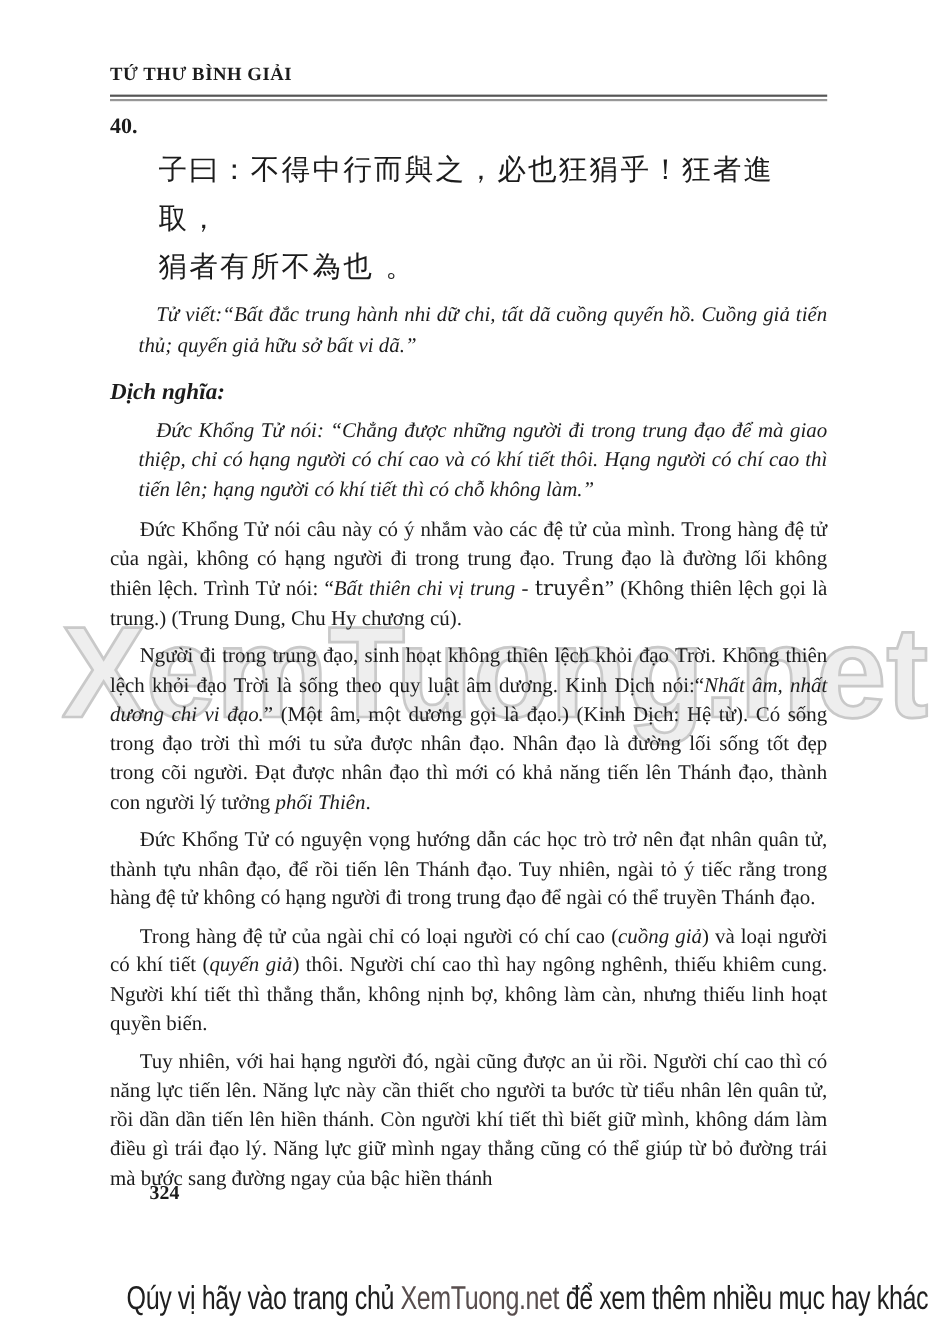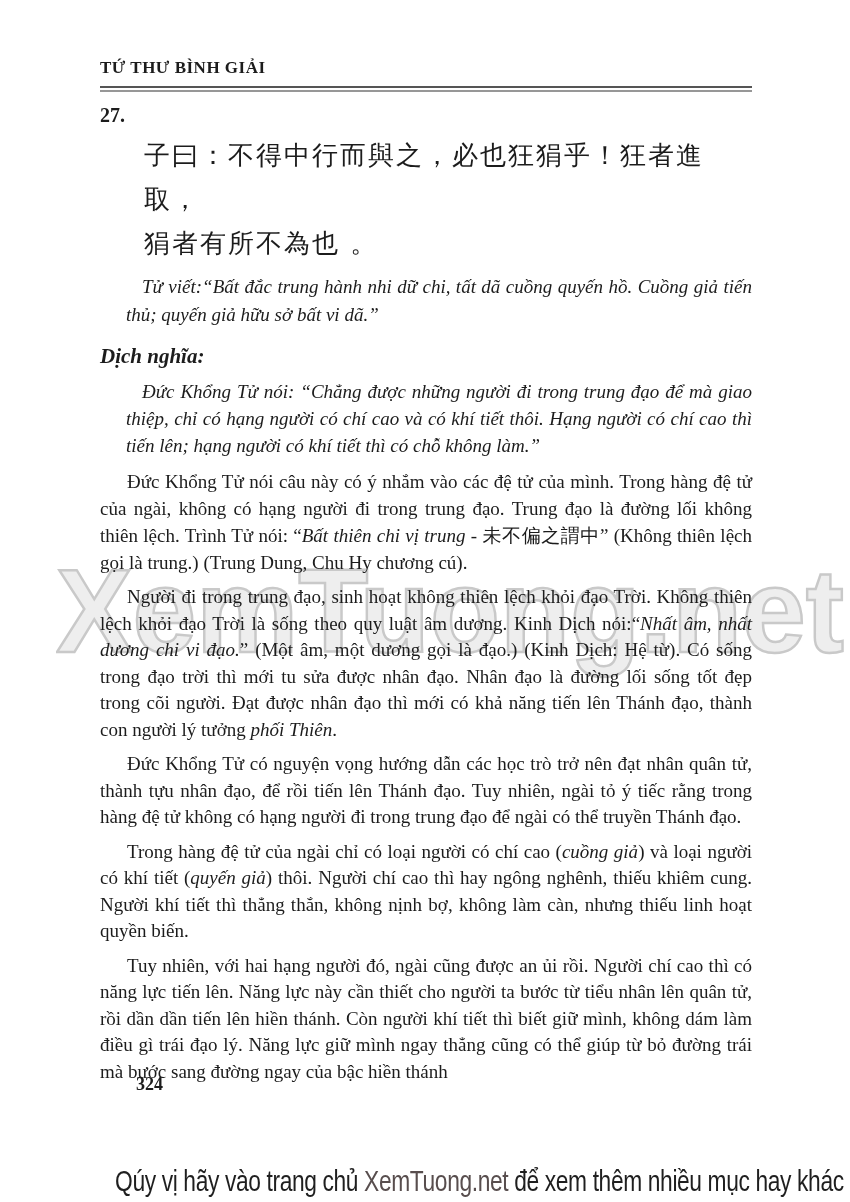--- a/index.html
+++ b/index.html
@@ -37,35 +37,35 @@
   <svg class="watermark-svg" viewBox="0 0 792 150" xmlns="http://www.w3.org/2000/svg">
     <text x="0" y="112" font-family="Liberation Sans, DejaVu Sans, sans-serif" font-size="118" font-weight="bold" fill="#eeeeee" stroke="#c9c9c9" stroke-width="2.5" textLength="788" lengthAdjust="spacingAndGlyphs">XemTuong.net</text>
   </svg>
 
   <div class="content">
 
     <div class="book-title">TỨ THƯ BÌNH GIẢI</div>
 
     <div class="double-rule"></div>
 
-    <div class="section-num">27.</div>
+    <div class="section-num">40.</div>
 
     <div class="chinese">
       <div>子曰：不得中行而與之，必也狂狷乎！狂者進取，</div>
       <div>狷者有所不為也 。</div>
     </div>
 
     <div class="translit">Tử viết:“Bất đắc trung hành nhi dữ chi, tất dã cuồng quyến hồ. Cuồng giả tiến thủ; quyến giả hữu sở bất vi dã.”</div>
 
     <h2 class="h-dichnghia">Dịch nghĩa:</h2>
 
     <div class="translation">Đức Khổng Tử nói: “Chẳng được những người đi trong trung đạo để mà giao thiệp, chỉ có hạng người có chí cao và có khí tiết thôi. Hạng người có chí cao thì tiến lên; hạng người có khí tiết thì có chỗ không làm.”</div>
 
 
-    <p class="para"><span>Đức Khổng Tử nói câu này có ý nhắm vào các đệ tử của mình. Trong hàng đệ tử của ngài, không có hạng người đi trong trung đạo. Trung đạo là đường lối không thiên lệch. Trình Tử nói: “</span><span class="it">Bất thiên chi vị trung</span><span> - </span><span class="cjk">未不偏之謂中</span><span>” (Không thiên lệch gọi là trung.) (Trung Dung, Chu Hy chương cú).</span></p>
+    <p class="para"><span>Đức Khổng Tử nói câu này có ý nhắm vào các đệ tử của mình. Trong hàng đệ tử của ngài, không có hạng người đi trong trung đạo. Trung đạo là đường lối không thiên lệch. Trình Tử nói: “</span><span class="it">Bất thiên chi vị trung</span><span> - </span><span class="cjk">truyền</span><span>” (Không thiên lệch gọi là trung.) (Trung Dung, Chu Hy chương cú).</span></p>
     <p class="para"><span>Người đi trong trung đạo, sinh hoạt không thiên lệch khỏi đạo Trời. Không thiên lệch khỏi đạo Trời là sống theo quy luật âm dương. Kinh Dịch nói:“</span><span class="it">Nhất âm, nhất dương chi vi đạo.</span><span>” (Một âm, một dương gọi là đạo.) (Kinh Dịch: Hệ từ). Có sống trong đạo trời thì mới tu sửa được nhân đạo. Nhân đạo là đường lối sống tốt đẹp trong cõi người. Đạt được nhân đạo thì mới có khả năng tiến lên Thánh đạo, thành con người lý tưởng </span><span class="it">phối Thiên</span><span>.</span></p>
     <p class="para"><span>Đức Khổng Tử có nguyện vọng hướng dẫn các học trò trở nên đạt nhân quân tử, thành tựu nhân đạo, để rồi tiến lên Thánh đạo. Tuy nhiên, ngài tỏ ý tiếc rằng trong hàng đệ tử không có hạng người đi trong trung đạo để ngài có thể truyền Thánh đạo.</span></p>
     <p class="para"><span>Trong hàng đệ tử của ngài chỉ có loại người có chí cao (</span><span class="it">cuồng giả</span><span>) và loại người có khí tiết (</span><span class="it">quyến giả</span><span>) thôi. Người chí cao thì hay ngông nghênh, thiếu khiêm cung. Người khí tiết thì thẳng thắn, không nịnh bợ, không làm càn, nhưng thiếu linh hoạt quyền biến.</span></p>
     <p class="para"><span>Tuy nhiên, với hai hạng người đó, ngài cũng được an ủi rồi. Người chí cao thì có năng lực tiến lên. Năng lực này cần thiết cho người ta bước từ tiểu nhân lên quân tử, rồi dần dần tiến lên hiền thánh. Còn người khí tiết thì biết giữ mình, không dám làm điều gì trái đạo lý. Năng lực giữ mình ngay thẳng cũng có thể giúp từ bỏ đường trái mà bước sang đường ngay của bậc hiền thánh</span></p>
 
   </div>
 
   <div class="page-number">324</div>
 
   <div class="footer">

